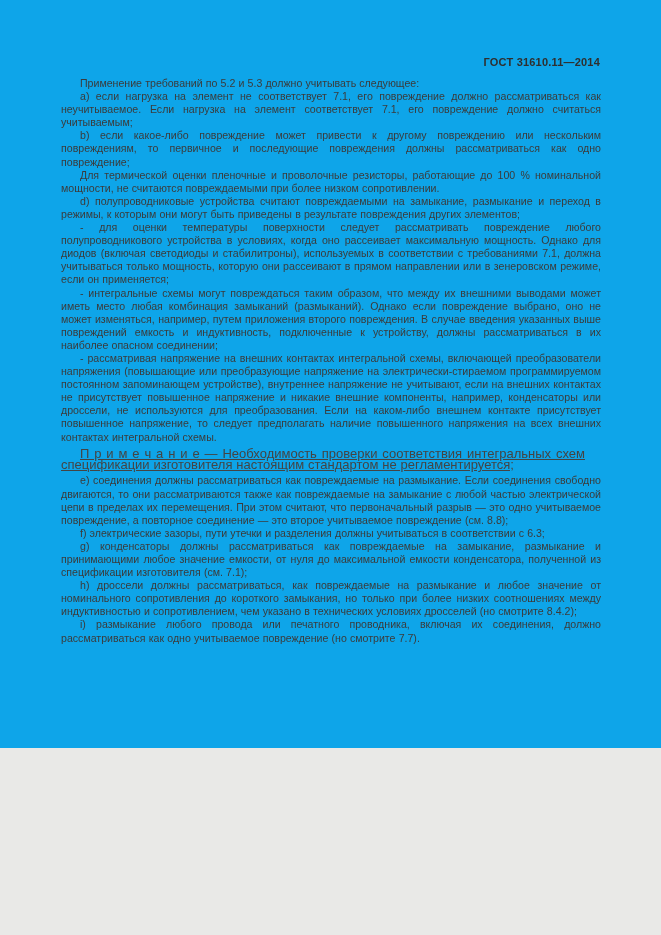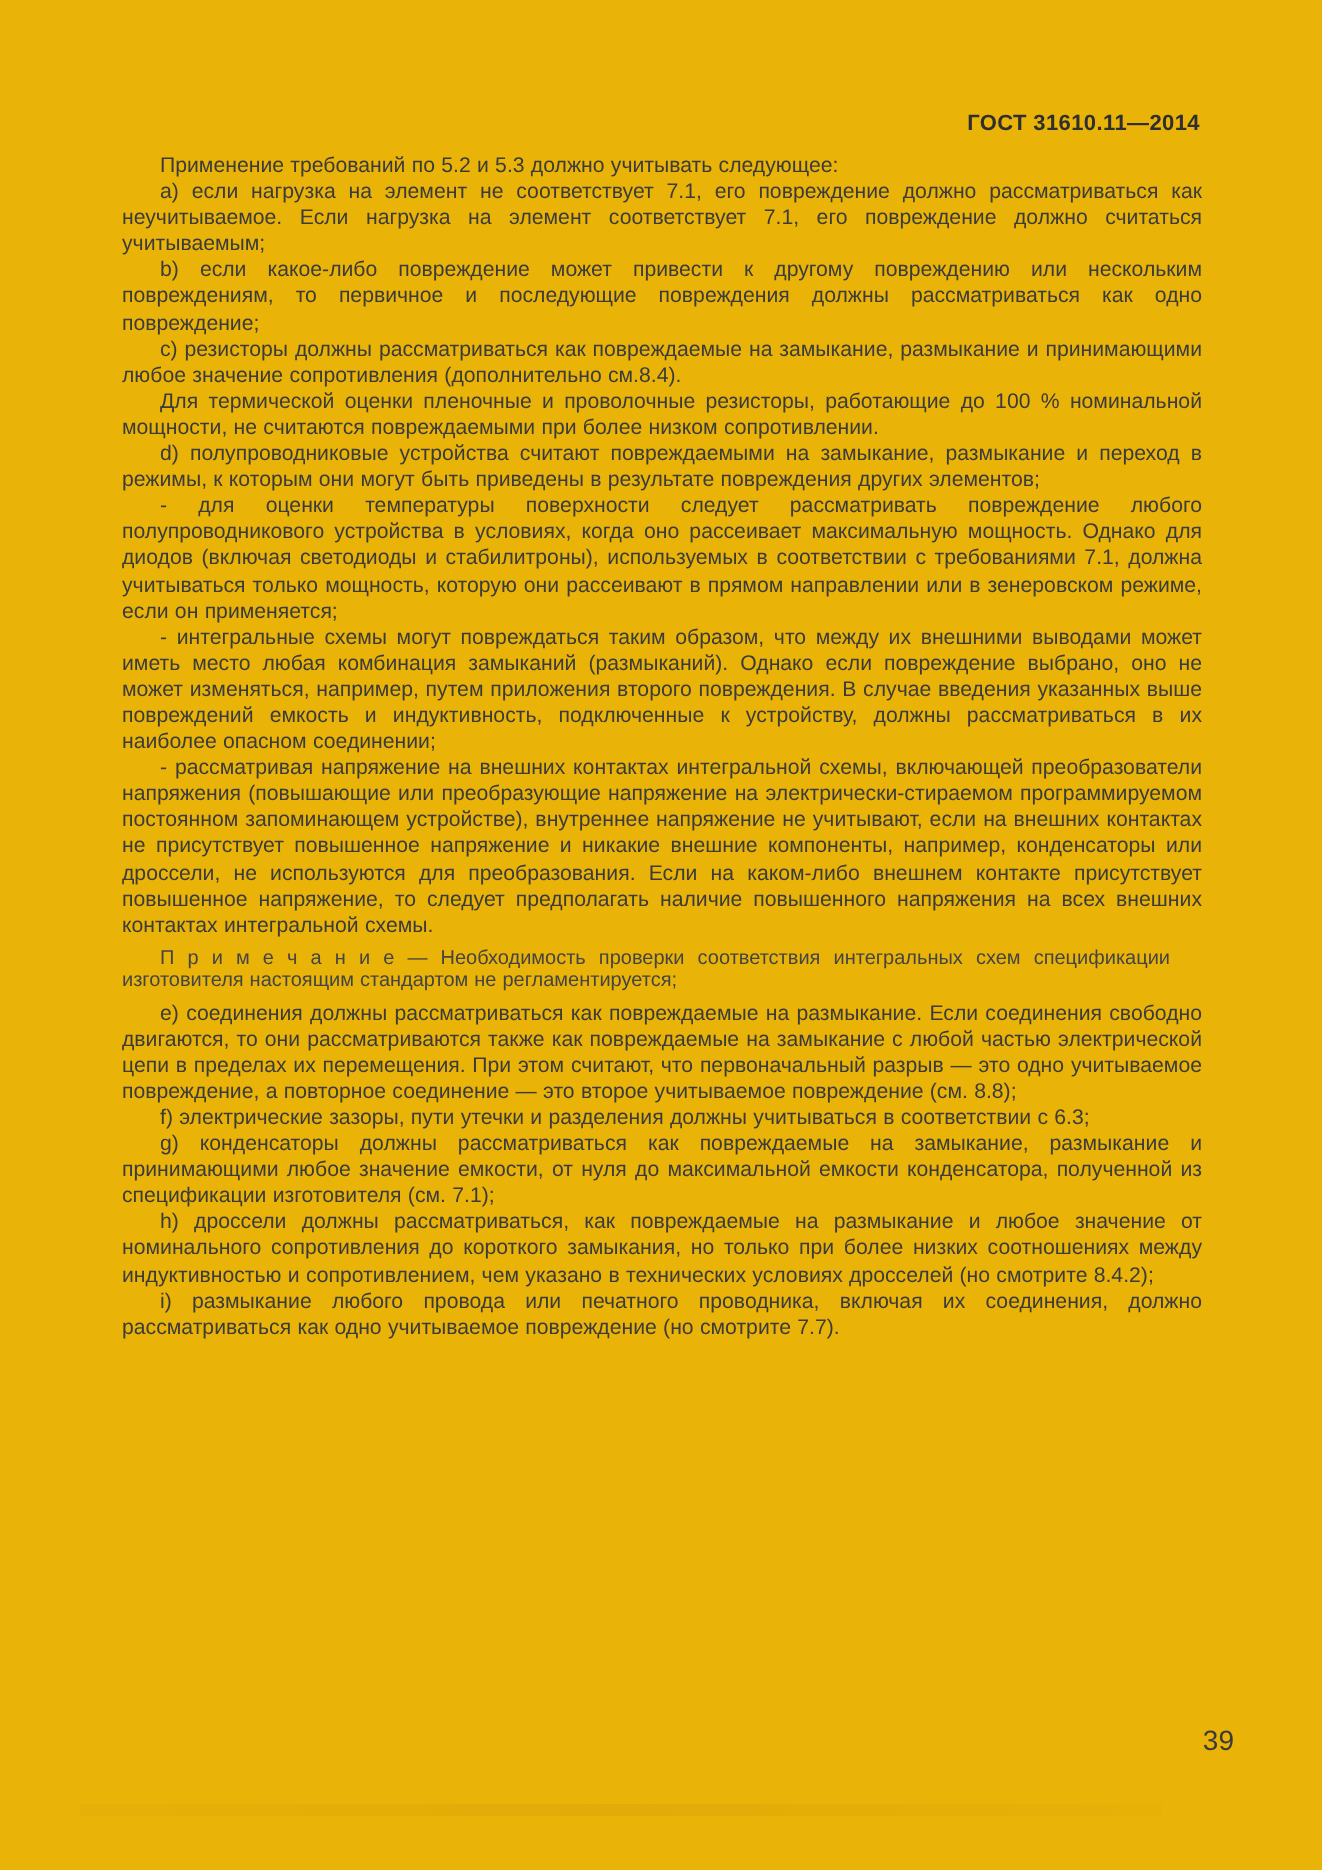--- a/index.html
+++ b/index.html
@@ -3,22 +3,22 @@
 <meta charset="utf-8">
 <style>
   html, body {
     margin: 0;
     padding: 0;
     background: #e9e9e7;
   }
   .page {
     position: relative;
     width: 661px;
-    height: 935px;
-    background: #eab308;
+    height: 748px;
+    background: #0ea5e9;
     font-family: "Liberation Sans", sans-serif;
     color: #3b3b3b;
     overflow: hidden;
     box-sizing: border-box;
   }
   .doc-header {
     position: absolute;
     top: 56px;
     right: 61px;
     font-size: 11px;
@@ -35,24 +35,25 @@
   .para {
     margin: 0;
     font-size: 10.6px;
     line-height: 13.1px;
     text-align: justify;
     text-indent: 19px;
     color: #3b3b3b;
     word-spacing: 0.2px;
   }
   .para.note {
-    font-size: 10px;
+    font-size: 13px;
     line-height: 11.4px;
     margin: 4px 16px 4px 0;
     color: #444444;
+    text-decoration: underline;
   }
   .page-number {
     position: absolute;
     top: 862px;
     right: 44px;
     font-size: 14px;
     color: #3b3b3b;
   }
   
   .scan-artifact {
@@ -68,21 +69,20 @@
 </head>
 <body>
 
 <div class="page">
   <div class="doc-header">ГОСТ 31610.11—2014</div>
 
   <div class="doc-body">
       <p class="para body">Применение требований по 5.2 и 5.3 должно учитывать следующее:</p>
       <p class="para body">a) если нагрузка на элемент не соответствует 7.1, его повреждение должно рассматриваться как неучитываемое. Если нагрузка на элемент соответствует 7.1, его повреждение должно считаться учитываемым;</p>
       <p class="para body">b) если какое-либо повреждение может привести к другому повреждению или нескольким повреждениям, то первичное и последующие повреждения должны рассматриваться как одно повреждение;</p>
-      <p class="para body">c) резисторы должны рассматриваться как повреждаемые на замыкание, размыкание и принимающими любое значение сопротивления (дополнительно см.8.4).</p>
       <p class="para body">Для термической оценки пленочные и проволочные резисторы, работающие до 100 % номинальной мощности, не считаются повреждаемыми при более низком сопротивлении.</p>
       <p class="para body">d) полупроводниковые устройства считают повреждаемыми на замыкание, размыкание и переход в режимы, к которым они могут быть приведены в результате повреждения других элементов;</p>
       <p class="para body">- для оценки температуры поверхности следует рассматривать повреждение любого полупроводникового устройства в условиях, когда оно рассеивает максимальную мощность. Однако для диодов (включая светодиоды и стабилитроны), используемых в соответствии с требованиями 7.1, должна учитываться только мощность, которую они рассеивают в прямом направлении или в зенеровском режиме, если он применяется;</p>
       <p class="para body">- интегральные схемы могут повреждаться таким образом, что между их внешними выводами может иметь место любая комбинация замыканий (размыканий). Однако если повреждение выбрано, оно не может изменяться, например, путем приложения второго повреждения. В случае введения указанных выше повреждений емкость и индуктивность, подключенные к устройству, должны рассматриваться в их наиболее опасном соединении;</p>
       <p class="para body">- рассматривая напряжение на внешних контактах интегральной схемы, включающей преобразователи напряжения (повышающие или преобразующие напряжение на электрически-стираемом программируемом постоянном запоминающем устройстве), внутреннее напряжение не учитывают, если на внешних контактах не присутствует повышенное напряжение и никакие внешние компоненты, например, конденсаторы или дроссели, не используются для преобразования. Если на каком-либо внешнем контакте присутствует повышенное напряжение, то следует предполагать наличие повышенного напряжения на всех внешних контактах интегральной схемы.</p>
       <p class="para note">П р и м е ч а н и е — Необходимость проверки соответствия интегральных схем спецификации изготовителя настоящим стандартом не регламентируется;</p>
       <p class="para body">e) соединения должны рассматриваться как повреждаемые на размыкание. Если соединения свободно двигаются, то они рассматриваются также как повреждаемые на замыкание с любой частью электрической цепи в пределах их перемещения. При этом считают, что первоначальный разрыв — это одно учитываемое повреждение, а повторное соединение — это второе учитываемое повреждение (см. 8.8);</p>
       <p class="para body">f) электрические зазоры, пути утечки и разделения должны учитываться в соответствии с 6.3;</p>
       <p class="para body">g) конденсаторы должны рассматриваться как повреждаемые на замыкание, размыкание и принимающими любое значение емкости, от нуля до максимальной емкости конденсатора, полученной из спецификации изготовителя (см. 7.1);</p>
       <p class="para body">h) дроссели должны рассматриваться, как повреждаемые на размыкание и любое значение от номинального сопротивления до короткого замыкания, но только при более низких соотношениях между индуктивностью и сопротивлением, чем указано в технических условиях дросселей (но смотрите 8.4.2);</p>

